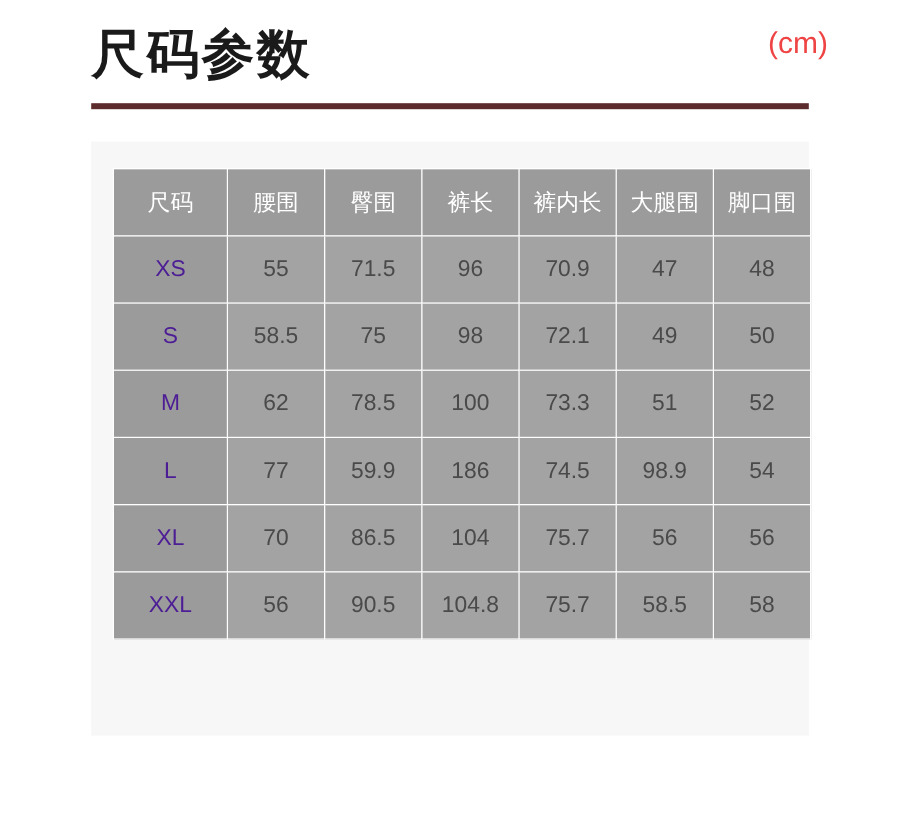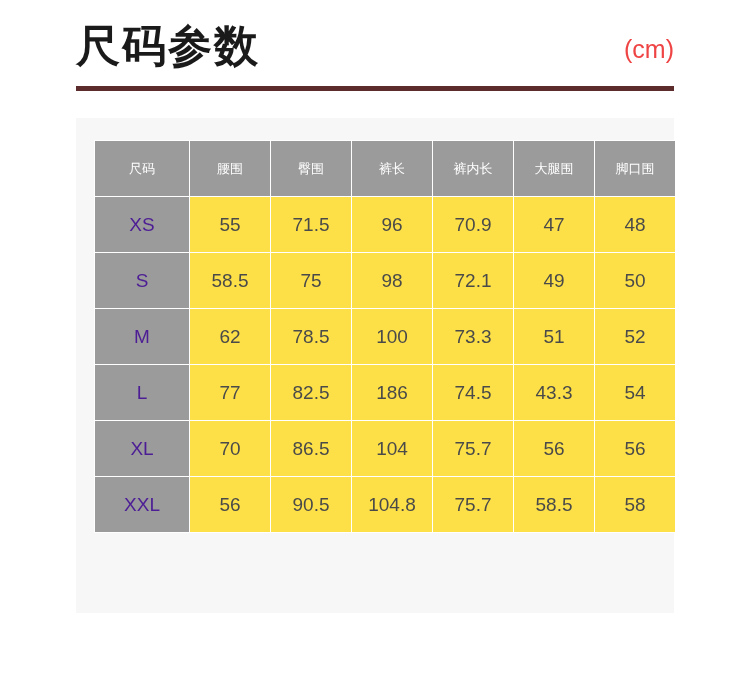--- a/index.html
+++ b/index.html
@@ -14,23 +14,23 @@
     overflow: hidden;
   }
   .page {
     position: relative;
     width: 750px;
     height: 686px;
     box-sizing: border-box;
   }
   .header {
     display: flex;
-    align-items: flex-end;
+    align-items: flex-start;
     justify-content: space-between;
-    padding: 22px 76px 0 76px;
+    padding: 22px 60px 0 76px;
     box-sizing: border-box;
   }
   .title {
     font-size: 44px;
     font-weight: bold;
     color: #1a1a1a;
     letter-spacing: 2px;
     line-height: 1.1;
     font-family: "Liberation Sans", sans-serif;
   }
@@ -65,31 +65,31 @@
     text-align: center;
     vertical-align: middle;
     height: 53px;
     font-size: 19px;
     color: #4a4a4a;
     font-weight: normal;
   }
   table.size-table thead th {
     background: #9b9b9b;
     color: #ffffff;
-    font-size: 13px;
+    font-size: 19px;
   }
   table.size-table thead th:first-child {
     background: #9b9b9b;
   }
   table.size-table tbody th {
     background: #9b9b9b;
     color: #4c1d95;
   }
   table.size-table tbody td {
-    background: #fde047;
+    background: #a3a3a3;
   }
   .col-size { width: 92px; }
   .col-data { width: 78px; }
   .notes {
     margin: 22px 4px 0 4px;
     font-size: 13.5px;
     color: #5a5a5a;
     line-height: 1.85;
   }
   .notes p {
@@ -146,24 +146,24 @@
           <td>62</td>
           <td>78.5</td>
           <td>100</td>
           <td>73.3</td>
           <td>51</td>
           <td>52</td>
         </tr>
         <tr>
           <th class="col-size">L</th>
           <td>77</td>
-          <td>82.5</td>
+          <td>59.9</td>
           <td>186</td>
           <td>74.5</td>
-          <td>43.3</td>
+          <td>98.9</td>
           <td>54</td>
         </tr>
         <tr>
           <th class="col-size">XL</th>
           <td>70</td>
           <td>86.5</td>
           <td>104</td>
           <td>75.7</td>
           <td>56</td>
           <td>56</td>

